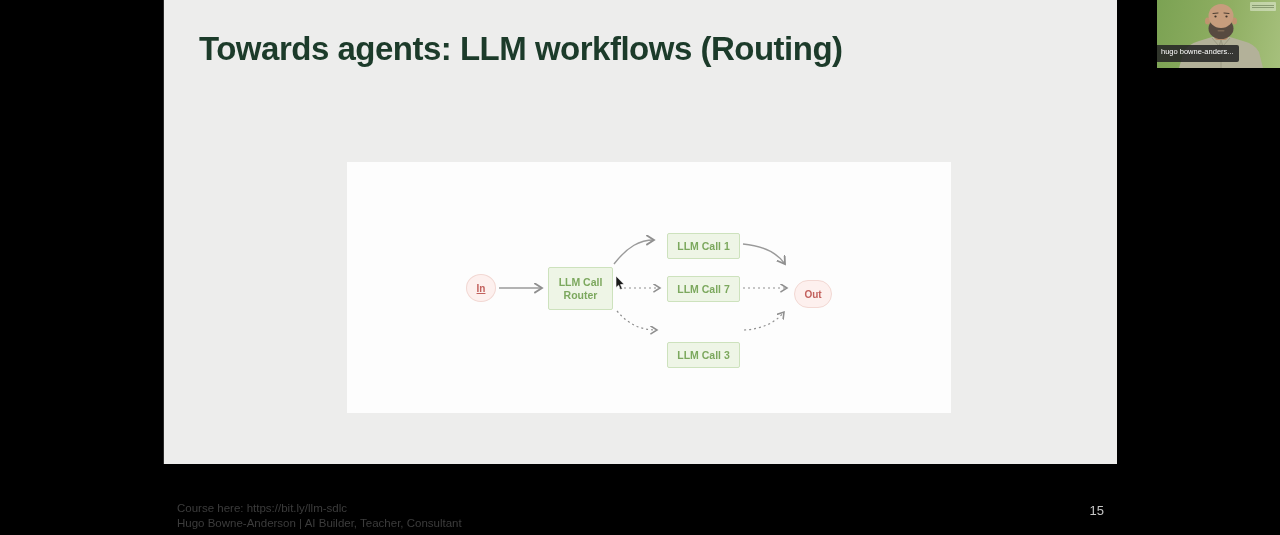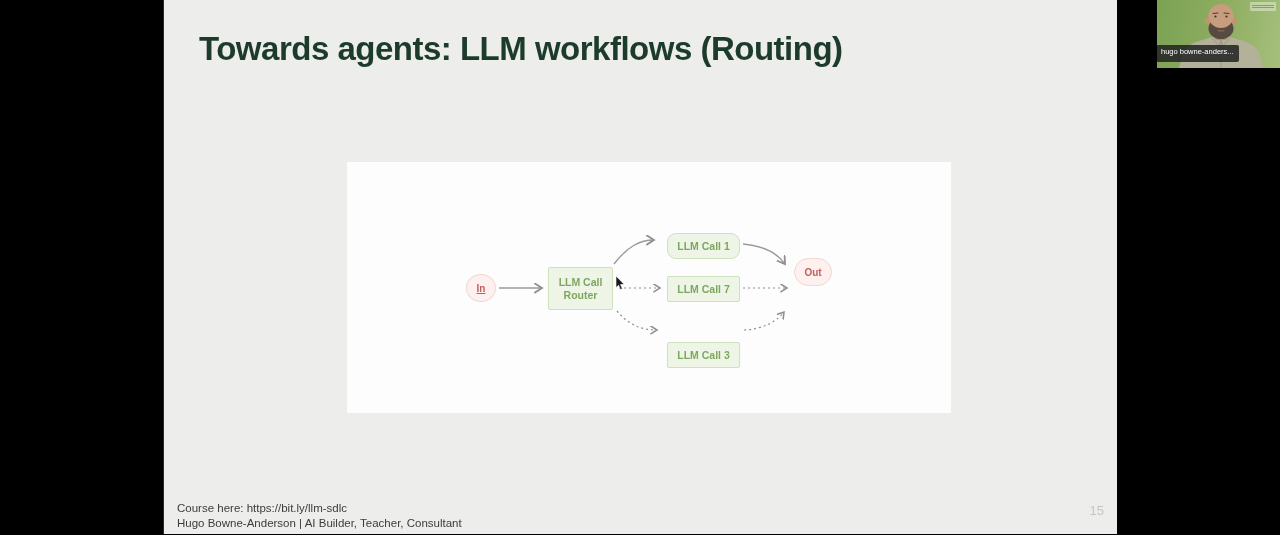--- a/index.html
+++ b/index.html
@@ -1,43 +1,43 @@
 <!DOCTYPE html>
 <html><head>
 <meta charset="utf-8">
 <style>
   * { margin:0; padding:0; box-sizing:border-box; }
   html,body { width:1280px; height:535px; background:#000; overflow:hidden;
               font-family:"Liberation Sans", sans-serif; }
   .stage { position:relative; width:1280px; height:535px; background:#000; }
 
   
-  .slide { position:absolute; left:163px; top:0; width:954px; height:534px;
+  .slide { position:absolute; left:163px; top:0; width:954px; height:464px;
            background:#ededec; border-left:1px solid #2a2a2a; }
   .slide-title { position:absolute; left:35px; top:30px;
                  font-size:33px; font-weight:700; letter-spacing:-0.5px;
                  color:#1c3b2a; }
   .footer { position:absolute; left:13px; top:501px; font-size:11.5px;
             color:#3c3c3c; line-height:15px; }
   .page-number { position:absolute; right:13px; top:503px; font-size:13px;
                  color:#c6c6c6; }
 
   
   .panel { position:absolute; left:183px; top:162px; width:604px; height:251px;
            background:#fdfdfd; }
   .node { position:absolute; display:flex; align-items:center; justify-content:center;
           font-weight:700; text-align:center; }
   .pink  { background:#fdf0ee; border:1px solid #f2d8d3; color:#c2605c; font-size:10px; }
   .green { background:#eef5e6; border:1px solid #cde2bd; color:#7ca85e; font-size:10.5px; }
   .node-in  { left:119px; top:112px; width:30px; height:28px; border-radius:50%;text-decoration:underline; }
-  .node-out { left:447px; top:96px; width:38px; height:28px; border-radius:14px; }
+  .node-out { left:447px; top:118px; width:38px; height:28px; border-radius:14px; }
   .node-router { left:201px; top:105px; width:65px; height:43px; border-radius:2px;
                  line-height:13px; padding:8px 6px; }
   .node-call { width:73px; height:26px; left:320px; border-radius:2px; }
-  .call-1 { top:71px;border-radius:9px; } .call-2 { top:114px; } .call-3 { top:144px;margin-top:36px; }
+  .call-1 { top:71px; } .call-2 { top:114px; } .call-3 { top:144px;margin-top:36px; }
   .edges { position:absolute; left:0; top:0; width:604px; height:251px; }
   .cursor { position:absolute; left:268px; top:114px; width:11px; height:15px; }
 
   
   .webcam { position:absolute; left:1157px; top:0; width:123px; height:68px;
             background:linear-gradient(100deg,#7ba253 0%, #8fae62 55%, #a6c07c 100%);
             overflow:hidden; }
   .webcam svg.person { position:absolute; left:0; top:0; }
   .name-tag { position:absolute; left:0; bottom:6px; max-width:110px;
               background:rgba(38,38,38,0.88); color:#fff; font-size:7.5px;

